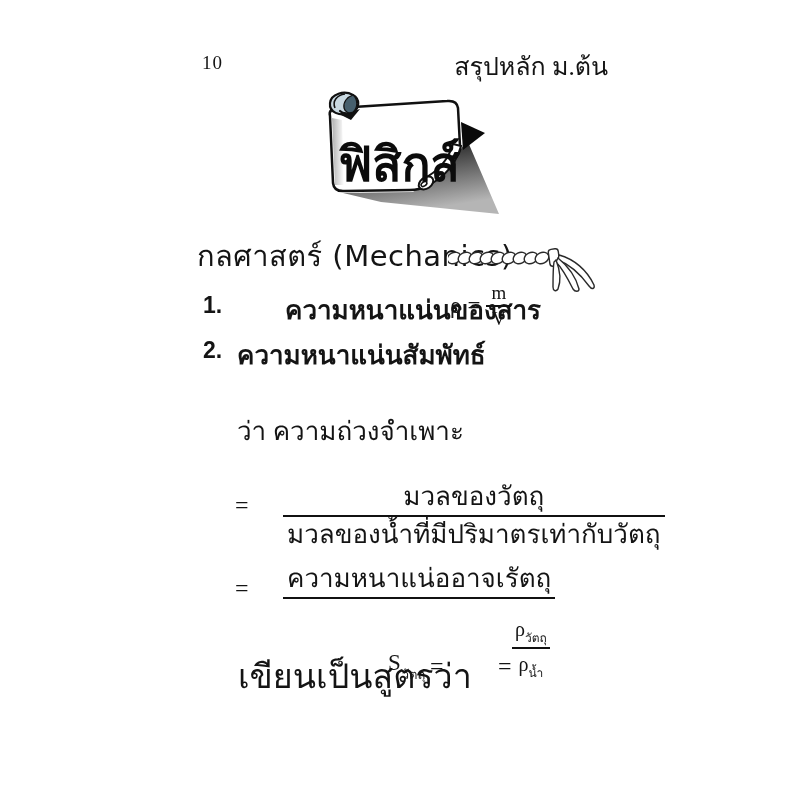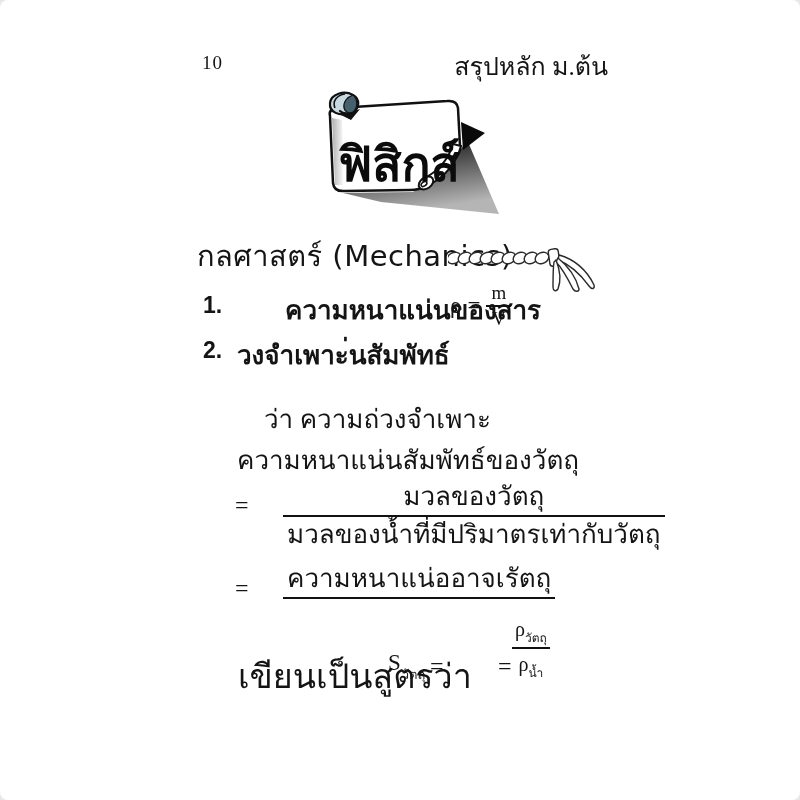--- a/index.html
+++ b/index.html
@@ -1,21 +1,20 @@
 <!DOCTYPE html>
 <html><head>
 <meta charset="utf-8">
 <style>
   html,body{margin:0;padding:0;background:#e8e8e8;}
   #page{
     position:relative;width:800px;height:800px;margin:0 auto;
     background:#ffffff;overflow:hidden;
     font-family:"Liberation Serif","DejaVu Serif",serif;
     color:#141414;
-    border-radius:8px;
   }
   .abs{position:absolute;white-space:nowrap;}
   
   .pagenum{left:202px;top:52px;font-size:19px;letter-spacing:1px;}
   .booktitle{right:192px;top:46px;font-size:25px;font-weight:normal;}
   
   .logo{left:285px;top:88px;width:250px;height:135px;}
   
   .section-title{
     left:197px;top:233px;font-size:29px;font-weight:normal;margin:0;
@@ -25,21 +24,21 @@
   
   .lnum{font-family:"Liberation Sans","DejaVu Sans",sans-serif;font-size:23px;font-weight:bold;}
   .n1{left:203px;top:292px;}
   .n2{left:203px;top:337px;}
   .btitle{font-size:26px;font-weight:bold;}
   .t1{left:237px;top:289px;margin-left:48px;}
   .t2{left:237px;top:334px;}
   
   .body{font-size:26px;}
   .b1{left:237px;top:365px;}
-  .b2{left:237px;top:398px;margin-left:27px;}
+  .b2{left:237px;top:410px;}
   .subj{left:237px;top:439px;}
   
   .eqsign{font-size:24px;}
   .eq1s{left:235px;top:492px;}
   .eq2s{left:235px;top:575px;}
   .frac{position:absolute;display:flex;flex-direction:column;align-items:center;}
   .frac.left{align-items:flex-start;}
   .fbar{height:2px;background:#111;align-self:stretch;margin:2px 0;}
   .fline{font-size:26px;line-height:32px;white-space:nowrap;padding:0 4px;}
   .f1{left:283px;top:481px;min-width:263px;}
@@ -131,23 +130,22 @@
     <span class="sym">ρ</span>
     <span class="sym">=</span>
     <span class="ifrac">
       <span class="sm">m</span>
       <span class="fbar" style="align-self:stretch"></span>
       <span class="sm">V</span>
     </span>
   </div>
 
   <div class="abs lnum n2">2.</div>
-  <div class="abs btitle t2">วงจำเพาะ่นสัมพัทธ์</div>
+  <div class="abs btitle t2">ความหนาแน่นสัมพัทธ์</div>
   <div class="abs body b2">ว่า ความถ่วงจำเพาะ</div>
-  <div class="abs body subj">ความหนาแน่นสัมพัทธ์ของวัตถุ</div>
 
   <div class="abs eqsign eq1s">=</div>
   <div class="frac f1">
     <span class="fline">มวลของวัตถุ</span>
     <span class="fbar"></span>
     <span class="fline">มวลของน้ำที่มีปริมาตรเท่ากับวัตถุ</span>
   </div>
 
   <div class="abs eqsign eq2s">=</div>
   <div class="frac left f2">

